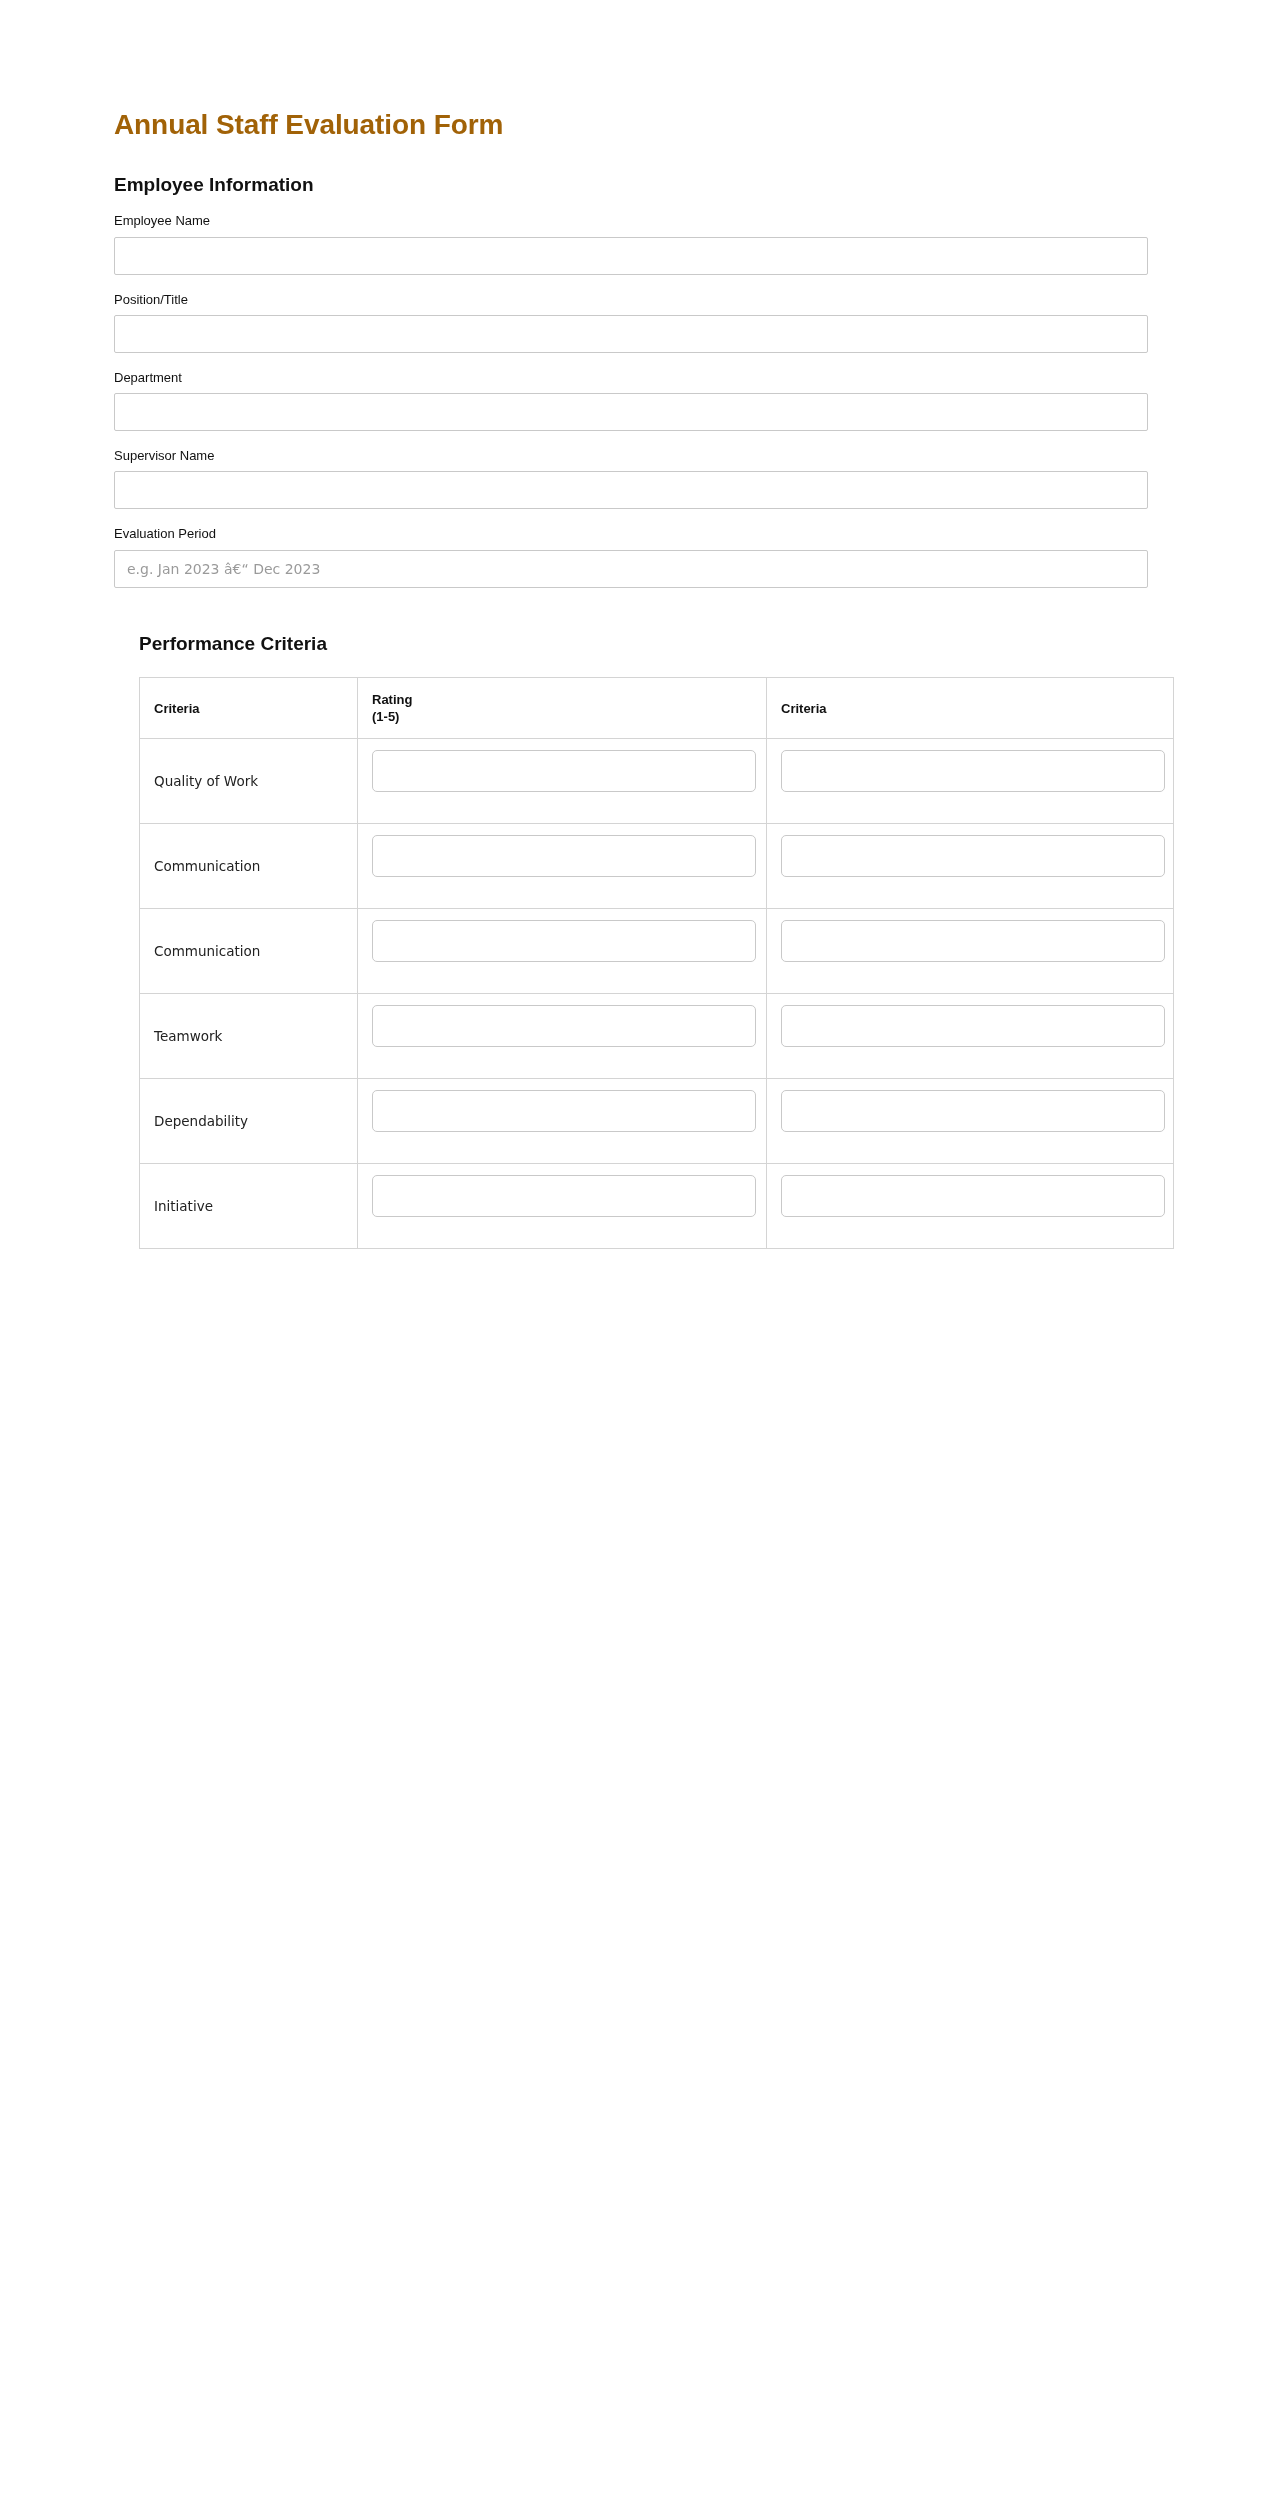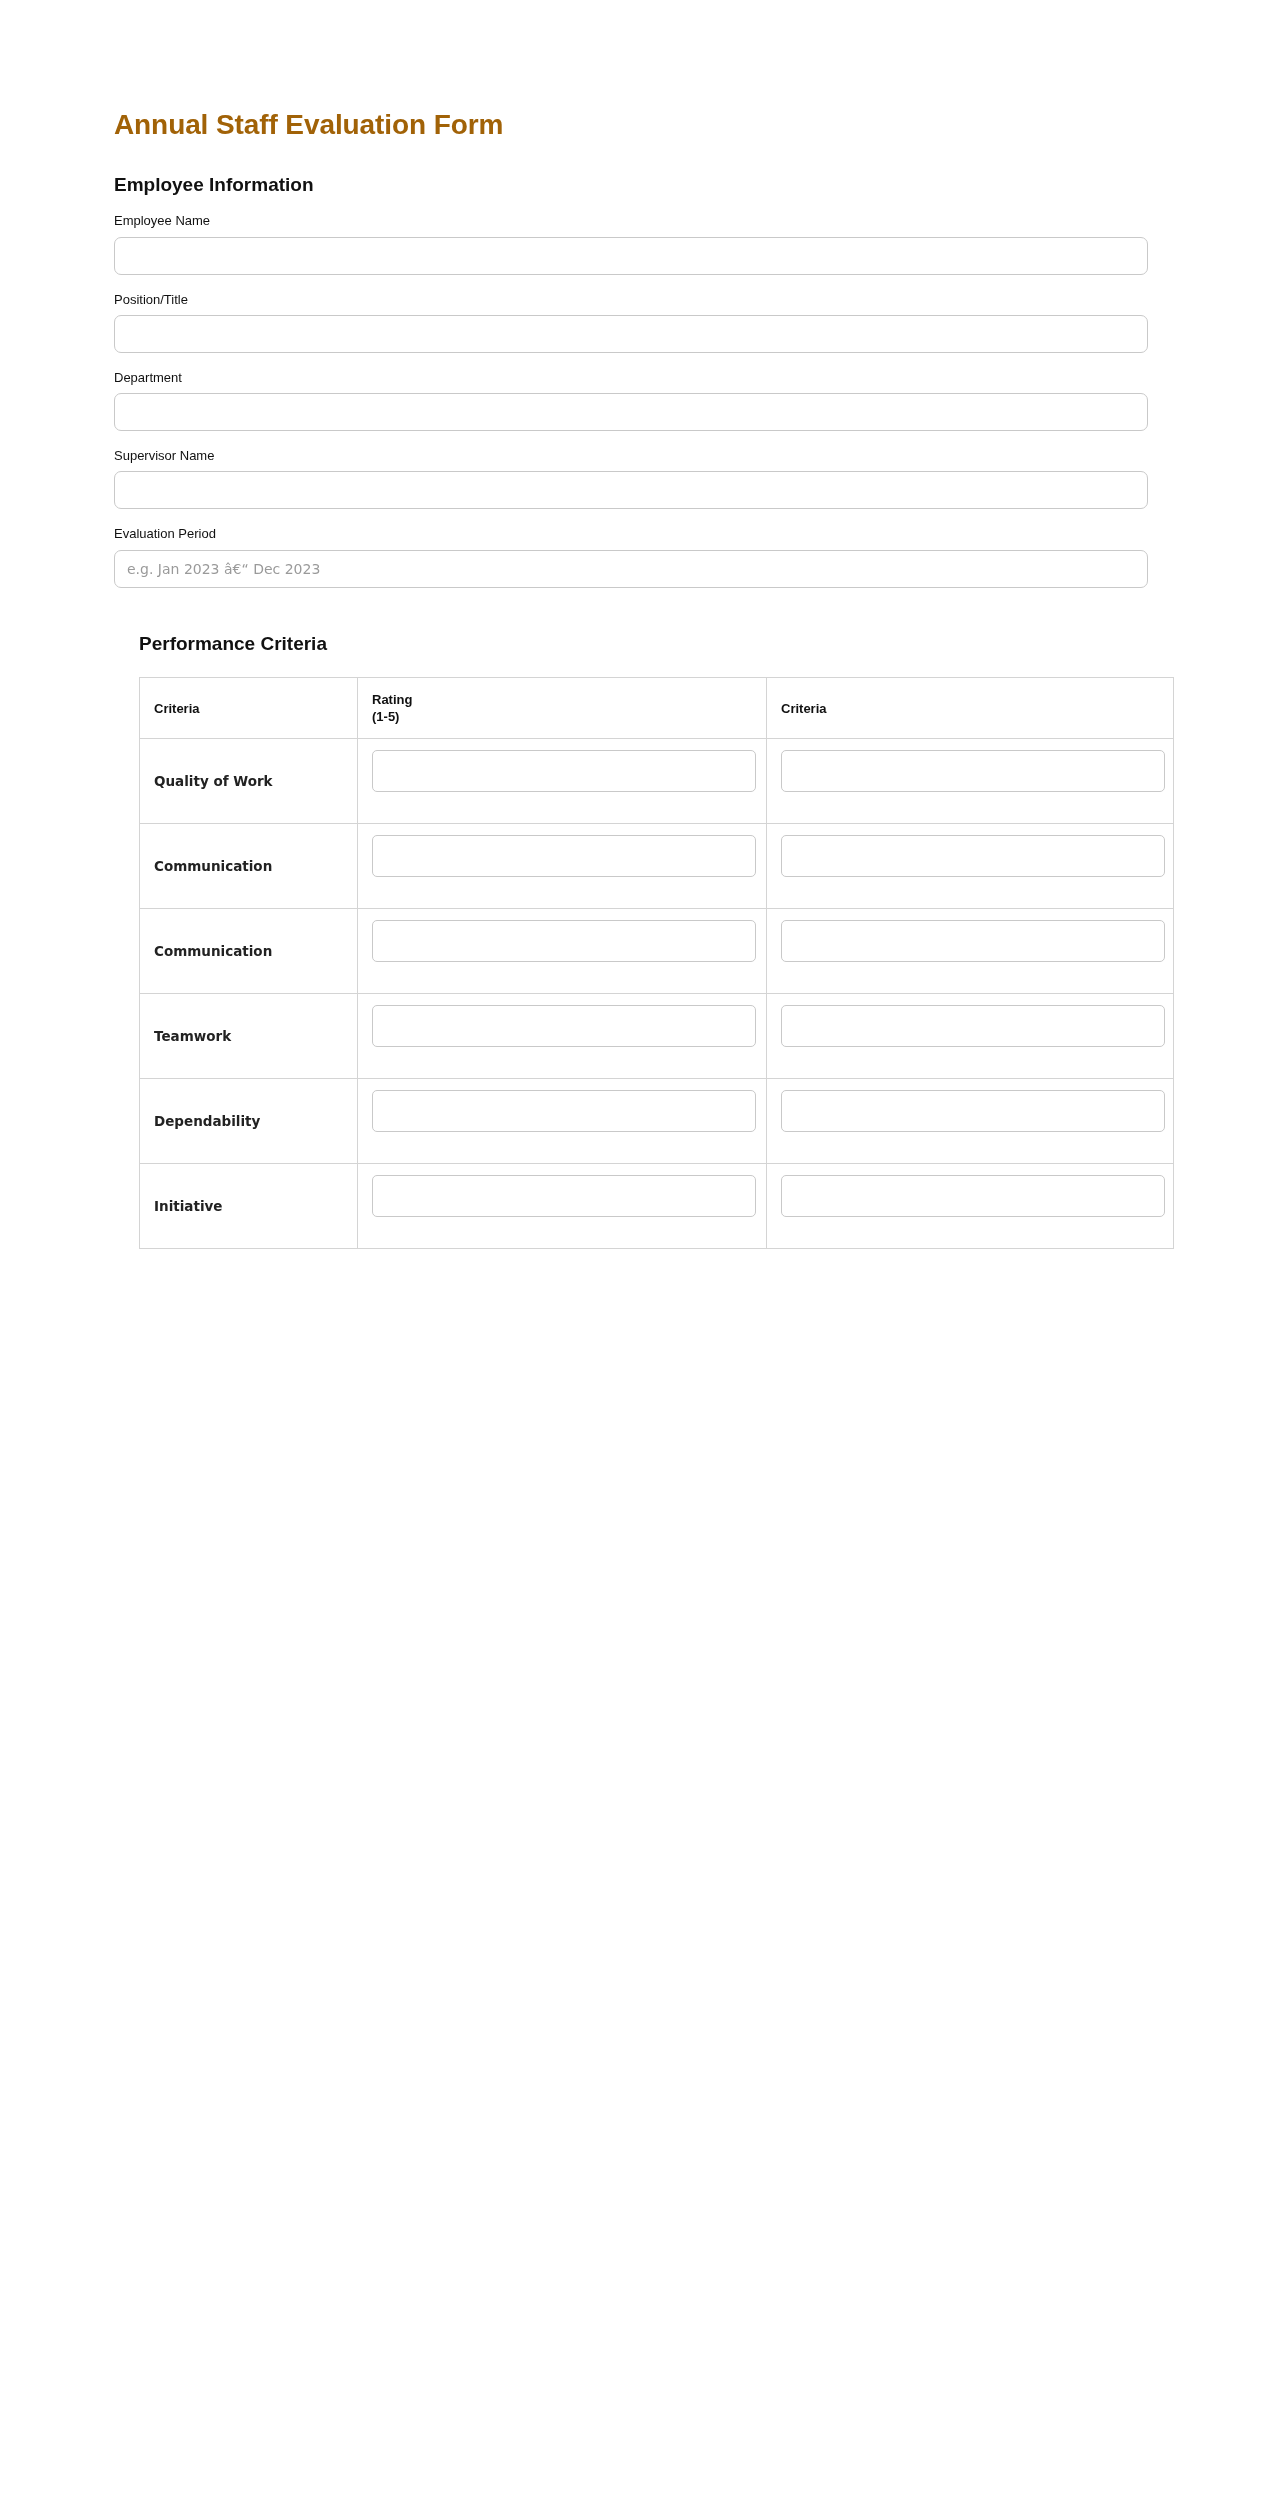--- a/index.html
+++ b/index.html
@@ -65,21 +65,21 @@
     line-height: 1.25;
     margin-bottom: 7px;
   }
 
   .text-input {
     display: block;
     box-sizing: border-box;
     width: 1034px;
     height: 38px;
     border: 1px solid #c9c9c9;
-    border-radius: 7px;
+    border-radius: 2px;
     background: #ffffff;
     font-family: "DejaVu Sans", sans-serif;
     font-size: 14px;
     color: #222222;
     padding: 0 12px;
     outline: none;
   }
   .text-input::placeholder {
     color: #9a9a9a;
     font-family: "DejaVu Sans", sans-serif;
@@ -120,21 +120,21 @@
     line-height: 1.35;
   }
 
   .criteria-table tbody td {
     height: 84px;
     padding: 0 14px;
   }
 
   .criterion-name {
     font-size: 13.5px;
-    font-weight: bold;
+    font-weight: normal;
     color: #222222;
     font-family: "DejaVu Sans", sans-serif;
   }
 
   .cell-input {
     box-sizing: border-box;
     display: block;
     width: 384px;
     height: 42px;
     margin-top: -21px;

